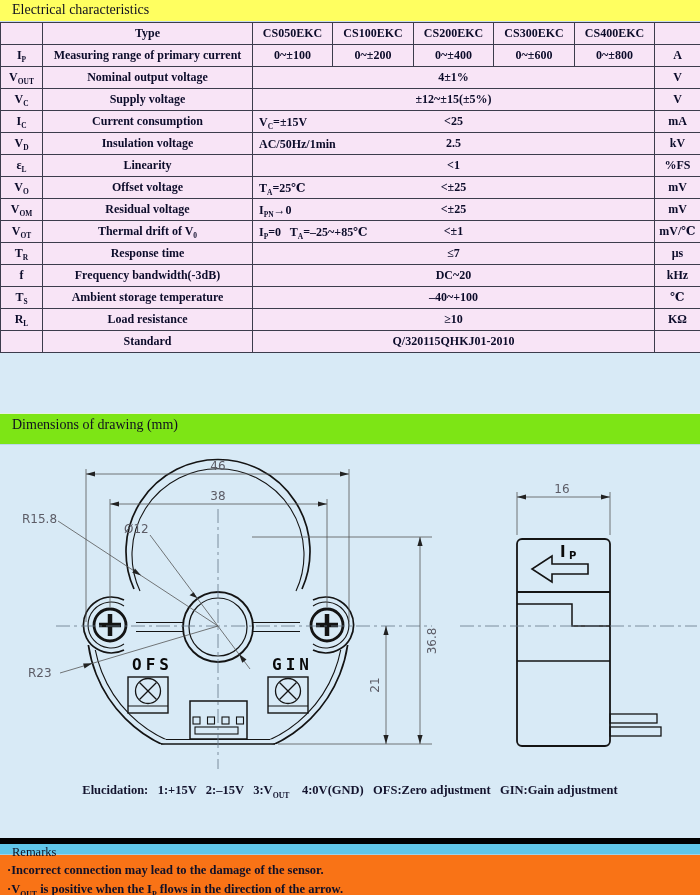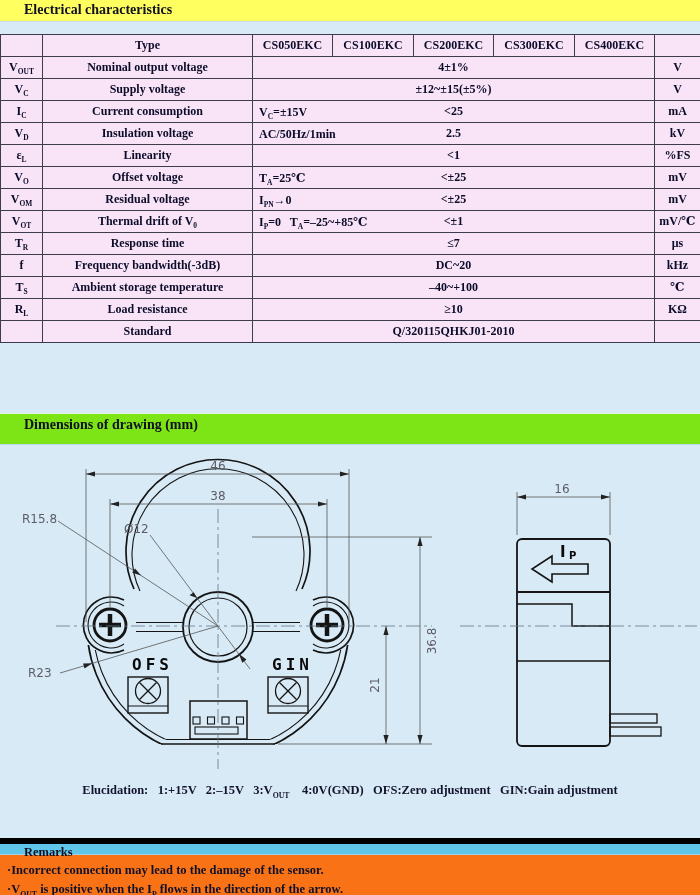--- a/index.html
+++ b/index.html
@@ -1,22 +1,22 @@
 <!DOCTYPE html>
 <html><head>
 <meta charset="utf-8">
 <style>
   html,body{margin:0;padding:0;}
   body{width:700px;height:895px;background:#d8eaf6;font-family:"Liberation Serif","DejaVu Serif",serif;overflow:hidden;}
-  .band{box-sizing:border-box;padding-left:24px;font-weight:bold;color:#101020;}
+  .band{box-sizing:border-box;padding-left:12px;font-weight:normal;color:#101020;}
   .band-yellow{height:22px;line-height:20px;font-size:14px;background:#ffff60;border-bottom:1px solid #c8dcee;}
   .band-green{height:32px;line-height:21px;font-size:14px;background:#7de515;border-top:1px solid #e6f2dc;border-bottom:1px solid #bcd8ea;}
   .band-sky{height:17px;line-height:16px;font-size:12.5px;background:#60c6e9;border-top:6px solid #000000;border-bottom:1px solid #9fd2e8;}
   .tablewrap{height:391px;overflow:hidden;background:#d8eaf6;}
-  table.spec{border-collapse:collapse;width:700px;table-layout:fixed;margin-top:12px;}
+  table.spec{border-collapse:collapse;width:700px;table-layout:fixed;}
   table.spec td{border:1px solid #3c3c4c;background:#f8e4f6;height:21px;padding:0 2px;
     font-family:"Liberation Serif","DejaVu Serif","DejaVu Sans",serif;font-weight:bold;font-size:12px;
     color:#0c0c2a;text-align:center;vertical-align:middle;overflow:hidden;white-space:nowrap;}
   td.param{text-align:left;padding-left:6px;}
   td.condcell{position:relative;}
   td.condcell .cond{position:absolute;left:6px;top:50%;transform:translateY(-50%);white-space:pre;}
   sub{font-size:0.62em;line-height:0;}
   .drawing{position:relative;height:393px;background:#d8eaf6;}
   .drawing svg{position:absolute;left:0;top:0;}
   .elucidation{position:absolute;left:0;top:338px;width:700px;text-align:center;
@@ -52,20 +52,30 @@
     <td></td>
     <td class="param">Type</td>
     <td>CS050EKC</td>
     <td>CS100EKC</td>
     <td>CS200EKC</td>
     <td>CS300EKC</td>
     <td>CS400EKC</td>
     <td></td>
   </tr>
   <tr>
+    <td>I<sub>P</sub></td>
+    <td class="param">Measuring range of primary current</td>
+    <td>0~±100</td>
+    <td>0~±200</td>
+    <td>0~±400</td>
+    <td>0~±600</td>
+    <td>0~±800</td>
+    <td>A</td>
+  </tr>
+  <tr>
     <td>V<sub>OUT</sub></td>
     <td class="param">Nominal output voltage</td>
     <td colspan="5">4±1%</td>
     <td>V</td>
   </tr>
   <tr>
     <td>V<sub>C</sub></td>
     <td class="param">Supply voltage</td>
     <td colspan="5">±12~±15(±5%)</td>
     <td>V</td>

